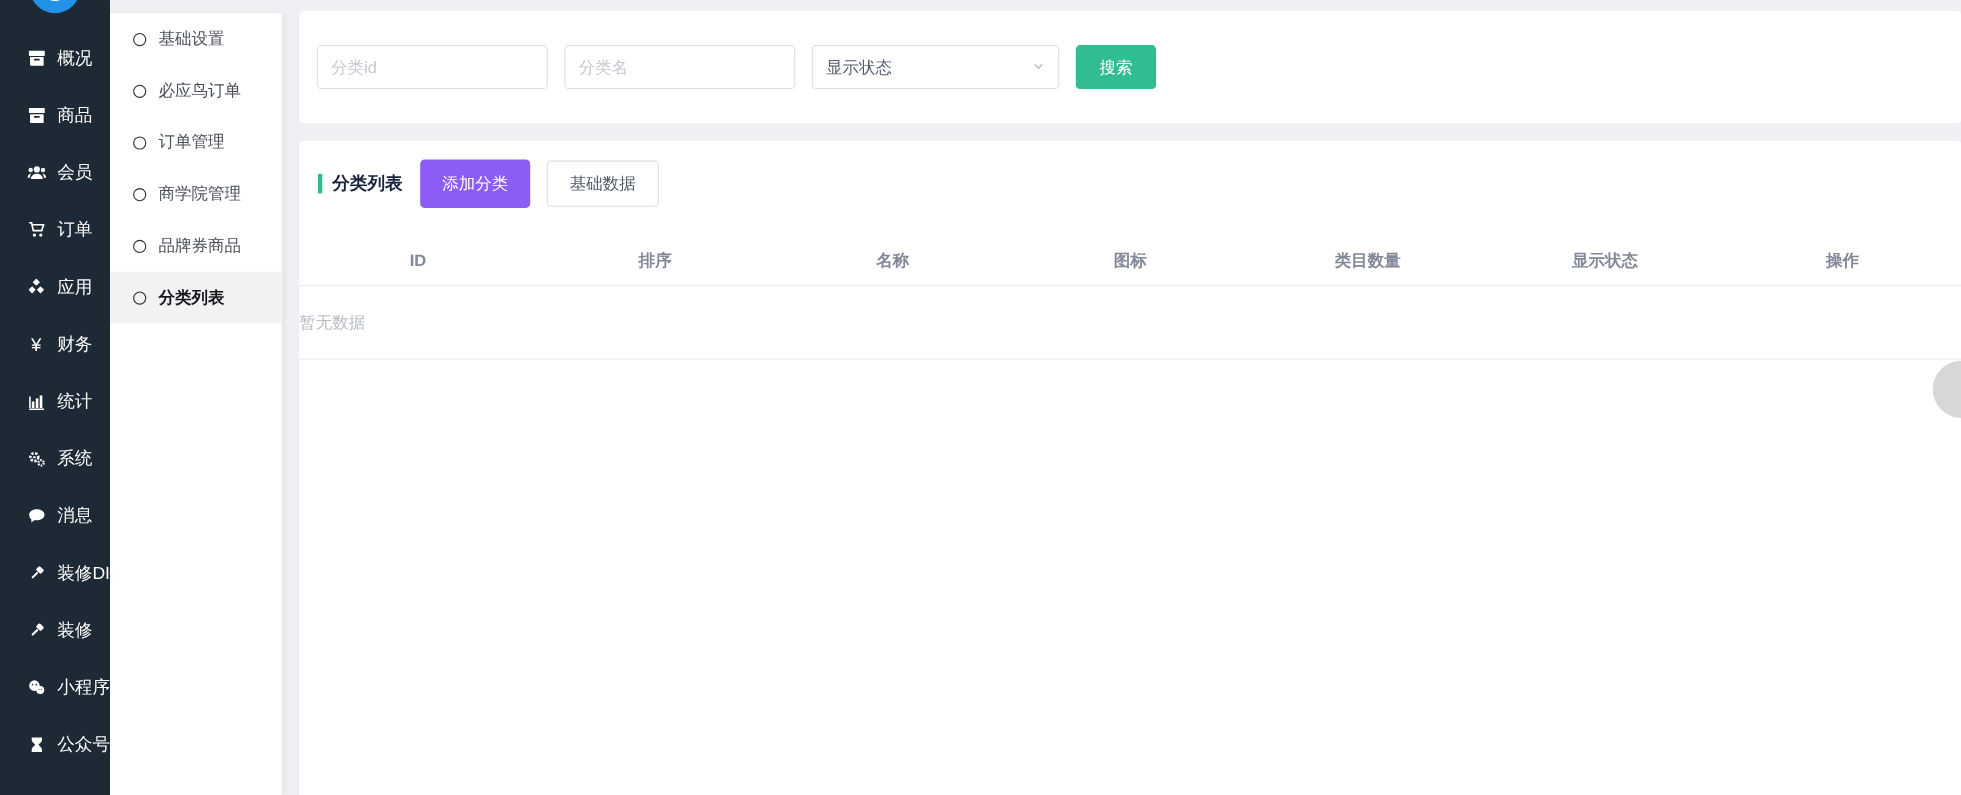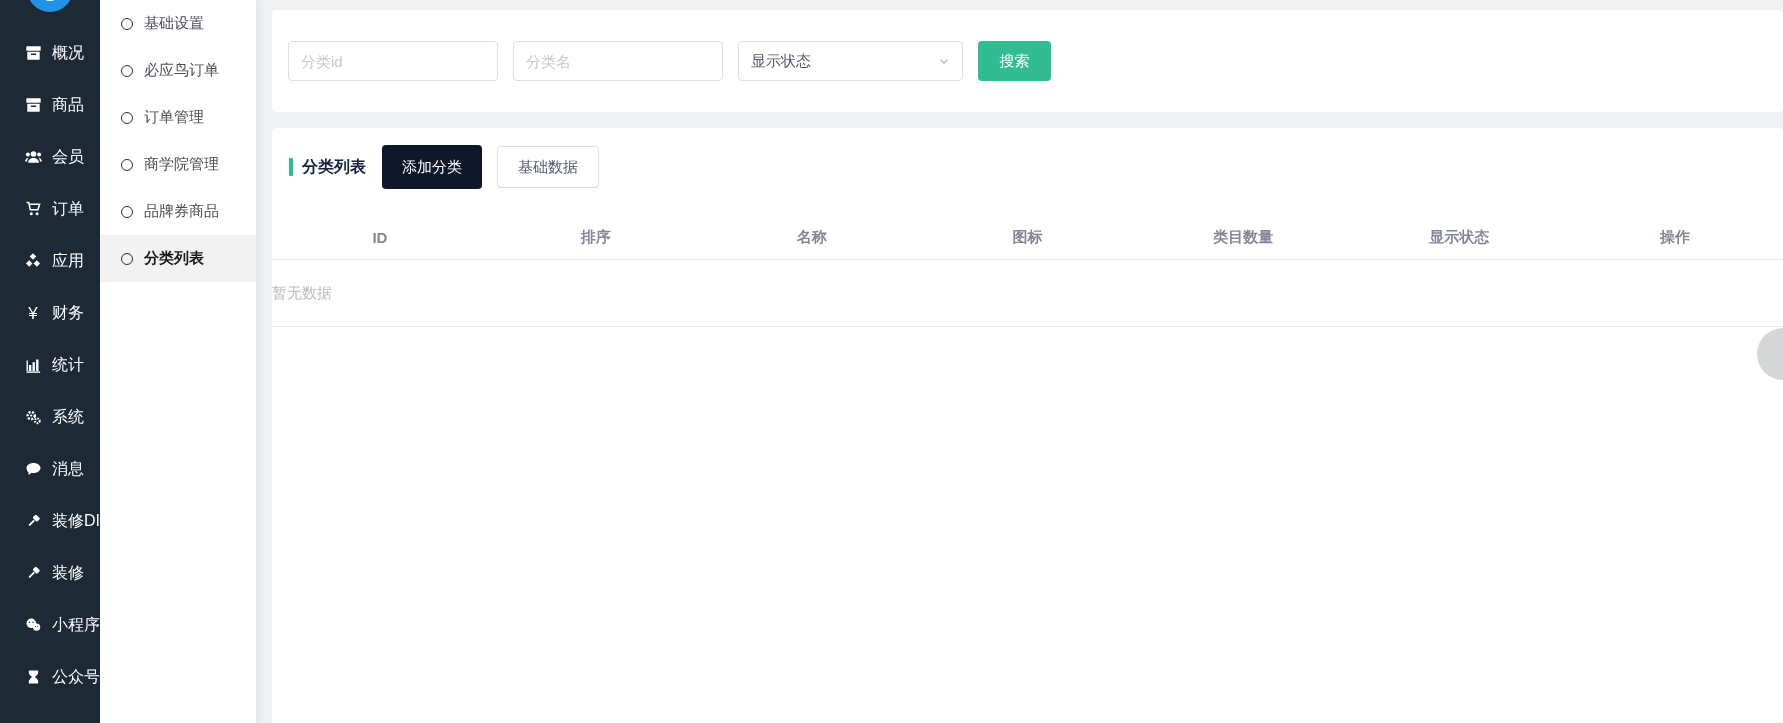--- a/index.html
+++ b/index.html
@@ -10,21 +10,21 @@
   .sidebar{position:absolute;left:0;top:0;bottom:0;width:100px;background:#1d2935;color:#fff;z-index:3;}
   .logo{width:46px;height:46px;border-radius:50%;background:#fff;border:11px solid #2192e8;
         box-sizing:border-box;margin:-34px auto 0;}
   .side-nav{margin-top:15px;}
   .side-item{height:52px;display:flex;align-items:center;padding-left:23px;gap:9px;
              font-size:16px;color:#fdfdfd;cursor:pointer;white-space:nowrap;}
   .side-item .ic{width:20px;height:17px;display:flex;align-items:center;justify-content:center;flex:none;}
   .yen-glyph{font-size:17px;line-height:1;color:#fff;}
 
   
-  .submenu{position:absolute;left:100px;top:0;bottom:0;width:156px;background:#fff;z-index:2;
+  .submenu{position:absolute;left:100px;top:12px;bottom:0;width:156px;background:#fff;z-index:2;
            border-right:1px solid #e7e9ec;box-shadow:2px 0 5px rgba(0,0,0,.05);}
   .sub-item{height:47px;display:flex;align-items:center;padding-left:21px;gap:11px;
             font-size:15px;color:#4a4f59;cursor:pointer;white-space:nowrap;}
   .sub-item .bullet{width:12px;height:12px;border:1.7px solid #2d2f33;border-radius:50%;
                     box-sizing:border-box;flex:none;}
   .sub-item.active{background:#f2f2f3;font-weight:bold;color:#15181d;}
 
   
   .content{position:absolute;left:256px;right:0;top:0;bottom:0;background:#eef0f3;
            padding:10px 0 0 16px;box-sizing:border-box;display:flex;flex-direction:column;}
@@ -40,21 +40,21 @@
   .btn{border:none;border-radius:4px;font-size:15px;cursor:pointer;font-family:inherit;}
   .btn-search{width:73px;height:40px;background:#31bc92;color:#fff;}
 
   .gap{height:16px;flex:none;}
 
   .table-card{background:#fff;flex:1;border-radius:4px 4px 0 0;padding-top:17px;
               display:flex;flex-direction:column;min-height:0;}
   .panel-head{display:flex;align-items:center;padding-left:17px;height:44px;flex:none;}
   .tbar{width:4px;height:18px;background:#2fbd90;border-radius:1px;margin-right:9px;}
   .ptitle{font-size:16px;font-weight:bold;color:#17233d;}
-  .btn-add{margin-left:16px;width:100px;height:44px;background:#0f172a;color:#fff;}
+  .btn-add{margin-left:16px;width:100px;height:44px;background:#8b5cf6;color:#fff;}
   .btn-base{margin-left:15px;width:102px;height:42px;background:#fff;color:#515a6e;
             border:1px solid #dcdee2;}
 
   .thead{display:grid;grid-template-columns:repeat(7,1fr);height:44px;align-items:center;
          margin-top:26px;border-bottom:1px solid #e8eaec;flex:none;}
   .th{text-align:center;color:#828897;font-weight:bold;font-size:15px;}
   .empty-row{height:66px;display:flex;align-items:center;justify-content:flex-start;
              color:#b8bcc4;font-size:15px;border-bottom:1px solid #e8eaec;flex:none;}
 
   .float-circle{position:absolute;right:-26px;top:328px;width:52px;height:52px;border-radius:50%;

